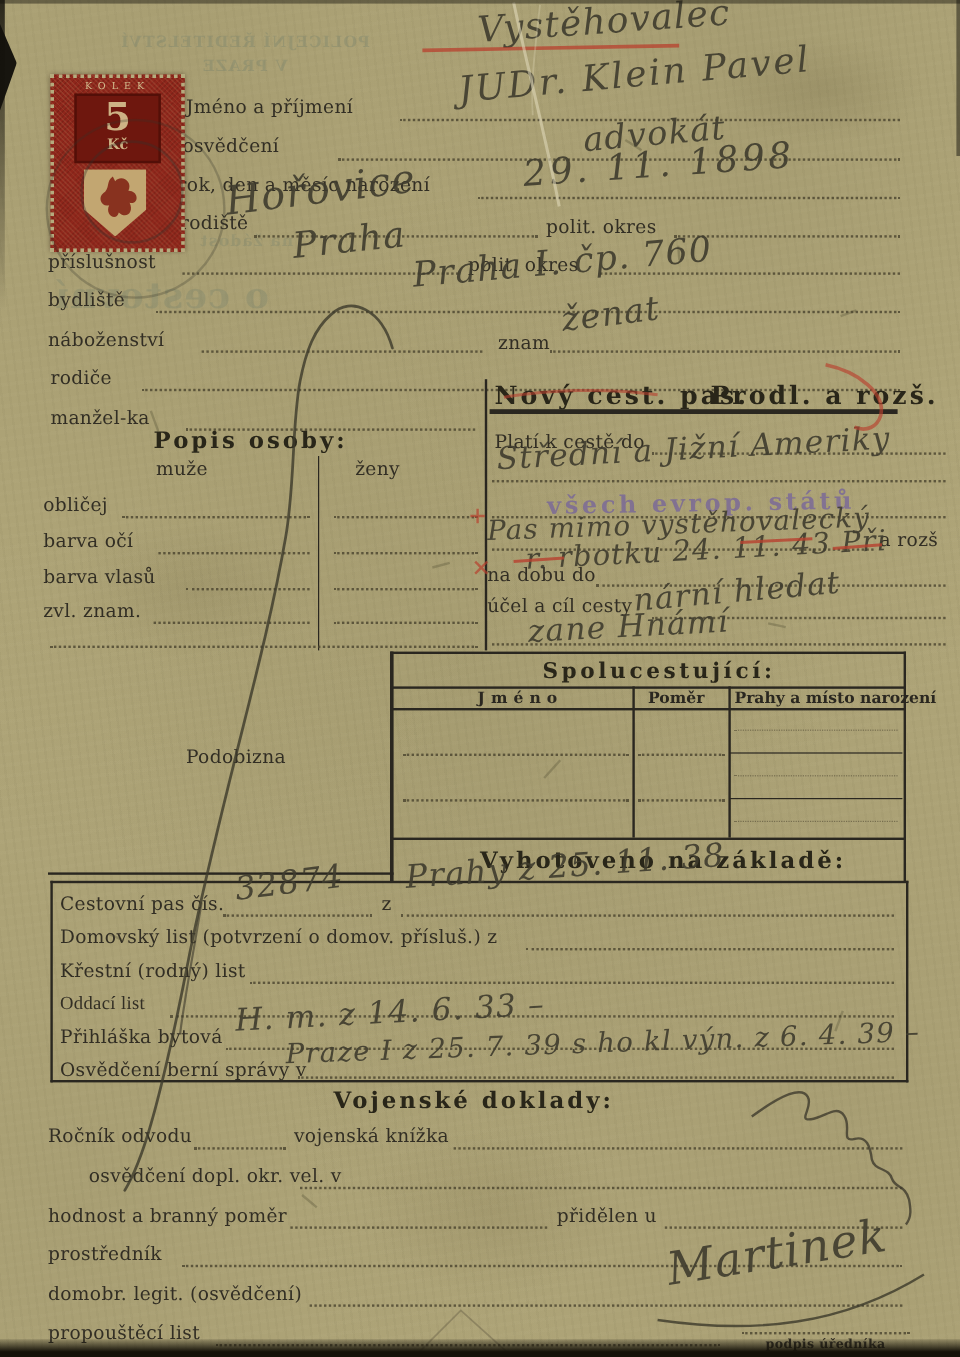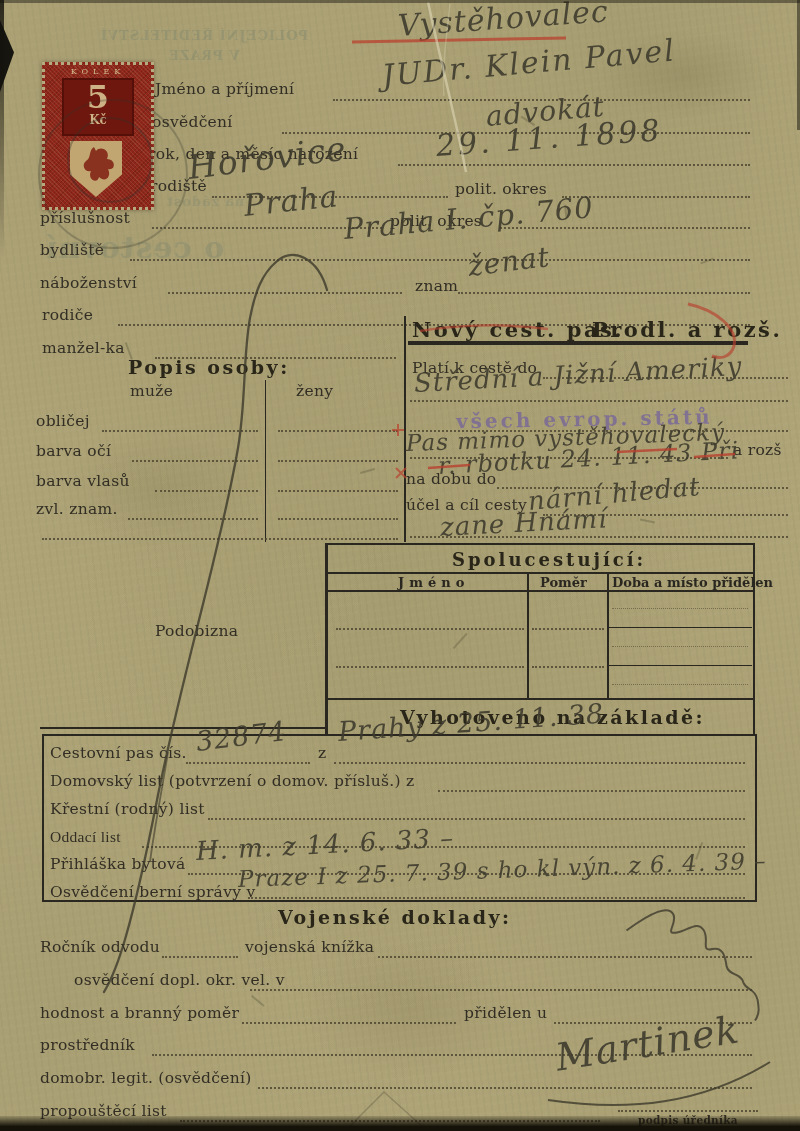--- a/index.html
+++ b/index.html
@@ -148,21 +148,21 @@
   <div class="dots" style="left:543px;top:514px;width:245px;"></div>
   <div class="dots" style="left:410px;top:536px;width:378px;"></div>
 
   <div class="sol" style="left:325px;top:543px;width:430px;height:2px;"></div>
   <div class="sol" style="left:325px;top:543px;width:2px;height:192px;"></div>
   <div class="sol" style="left:753px;top:543px;width:2px;height:192px;"></div>
   <div class="head" style="left:452px;top:549px;font-size:18px;letter-spacing:3px;">Spolucestující:</div>
   <div class="sol" style="left:325px;top:572px;width:430px;height:1.5px;"></div>
   <div class="tblhead" style="left:398px;top:575px;letter-spacing:5px;">Jméno</div>
   <div class="tblhead" style="left:540px;top:575px;">Poměr</div>
-  <div class="tblhead" style="left:612px;top:575px;">Doba a místo přidělen</div>
+  <div class="tblhead" style="left:612px;top:575px;">Prahy a místo narození</div>
   <div class="sol" style="left:325px;top:590px;width:430px;height:1.5px;"></div>
   <div class="sol" style="left:527px;top:572px;width:1.5px;height:126px;"></div>
   <div class="sol" style="left:607px;top:572px;width:1.5px;height:126px;"></div>
   <div class="dots" style="left:336px;top:628px;width:188px;"></div>
   <div class="dots" style="left:532px;top:628px;width:72px;"></div>
   <div class="sol" style="left:608px;top:627px;width:144px;height:1.2px;"></div>
   <div class="dots" style="left:336px;top:666px;width:188px;"></div>
   <div class="dots" style="left:532px;top:666px;width:72px;"></div>
   <div class="sol" style="left:608px;top:665px;width:144px;height:1.2px;"></div>
   <div class="dots fine" style="left:612px;top:608px;width:136px;"></div>

